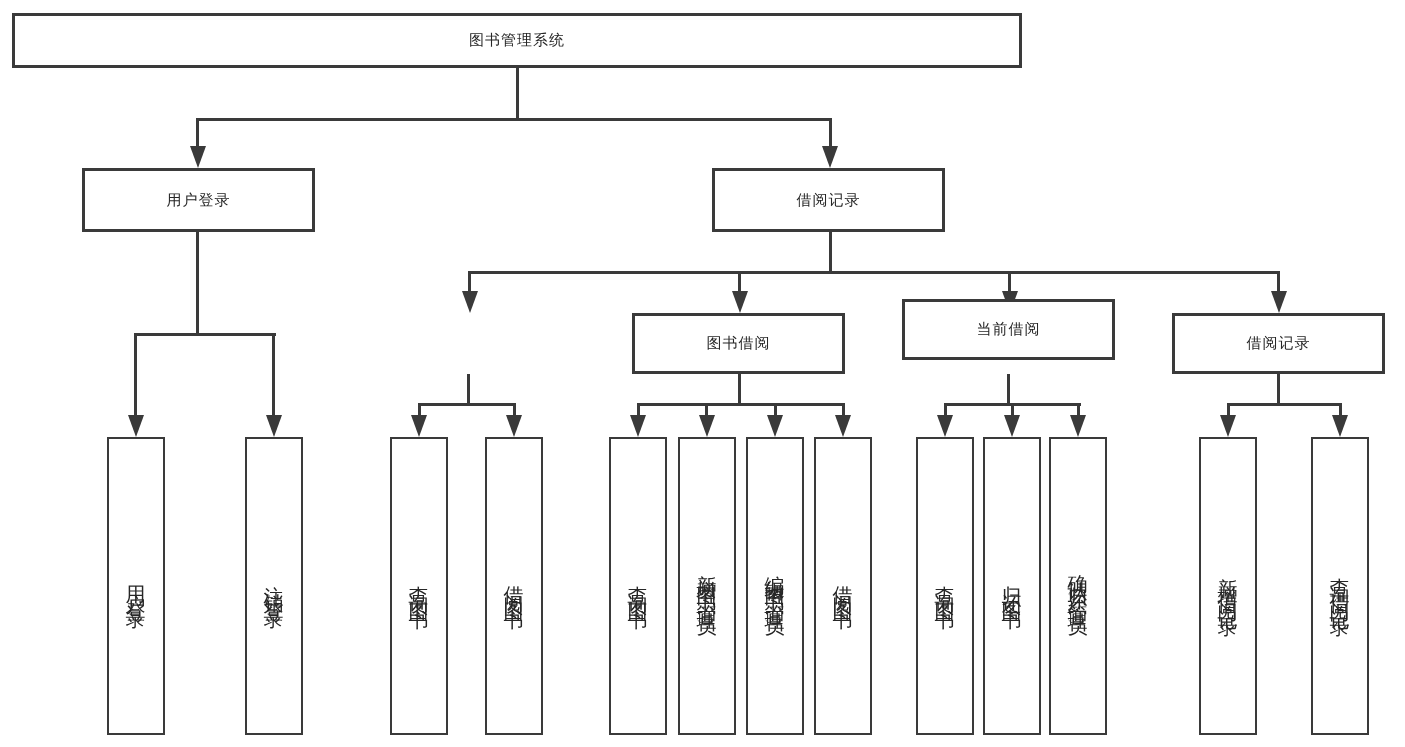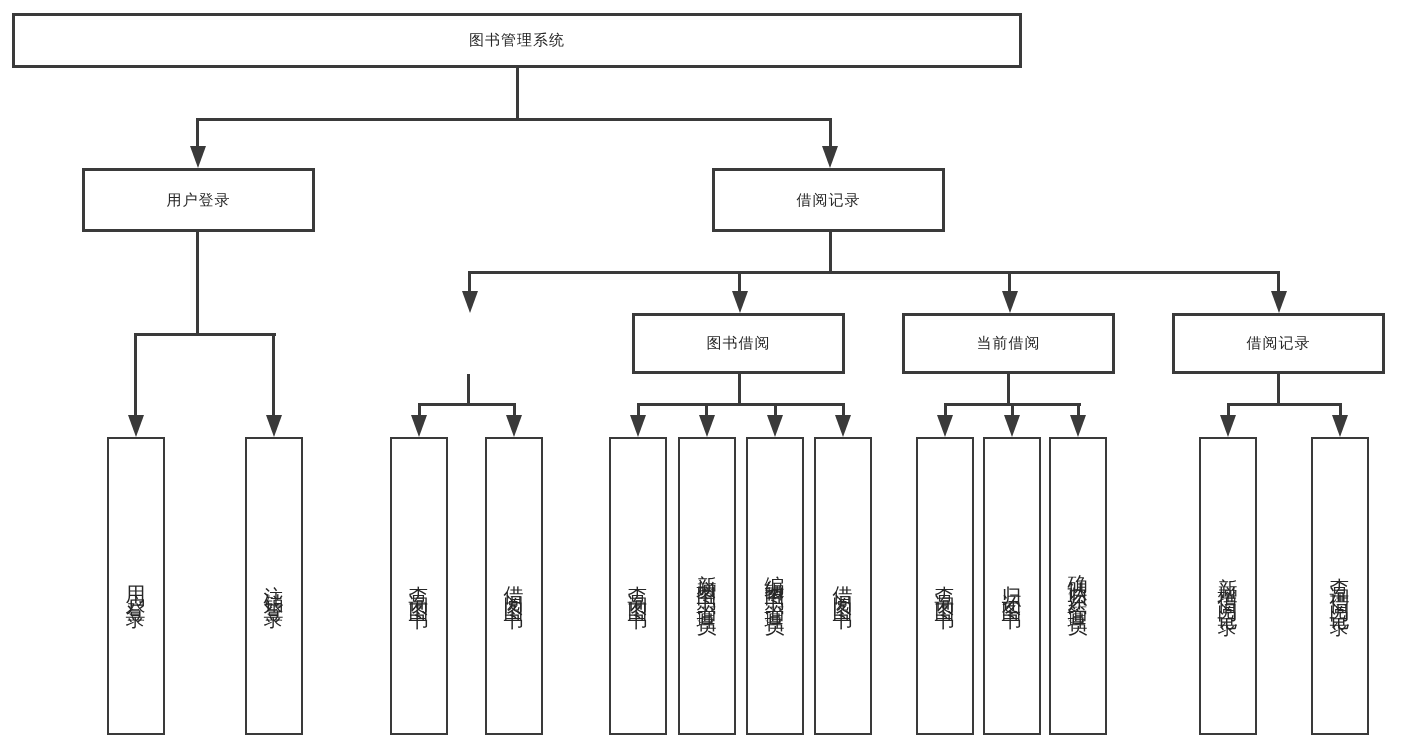--- a/index.html
+++ b/index.html
@@ -68,21 +68,21 @@
   <div class="vl" style="left:1008px;top:271px;height:22px"></div>
   <div class="vl" style="left:1277px;top:271px;height:22px"></div>
   <div class="arrow" style="left:462px;top:291px"></div>
   <div class="arrow" style="left:732px;top:291px"></div>
   <div class="arrow" style="left:1002px;top:291px"></div>
   <div class="arrow" style="left:1271px;top:291px"></div>
 
   <div class="box" style="left:632px;top:313px;width:213px;height:61px">
     <span>图书借阅</span>
   </div>
-  <div class="box" style="left:902px;top:313px;width:213px;height:61px">
+  <div class="box" style="left:902px;top:299px;width:213px;height:61px">
     <span>当前借阅</span>
   </div>
   <div class="box" style="left:1172px;top:313px;width:213px;height:61px">
     <span>借阅记录</span>
   </div>
 
   <div class="vl" style="left:467px;top:374px;height:31px"></div>
   <div class="hl" style="left:418px;top:403px;width:98px"></div>
   <div class="vl" style="left:418px;top:403px;height:14px"></div>
   <div class="vl" style="left:513px;top:403px;height:14px"></div>

